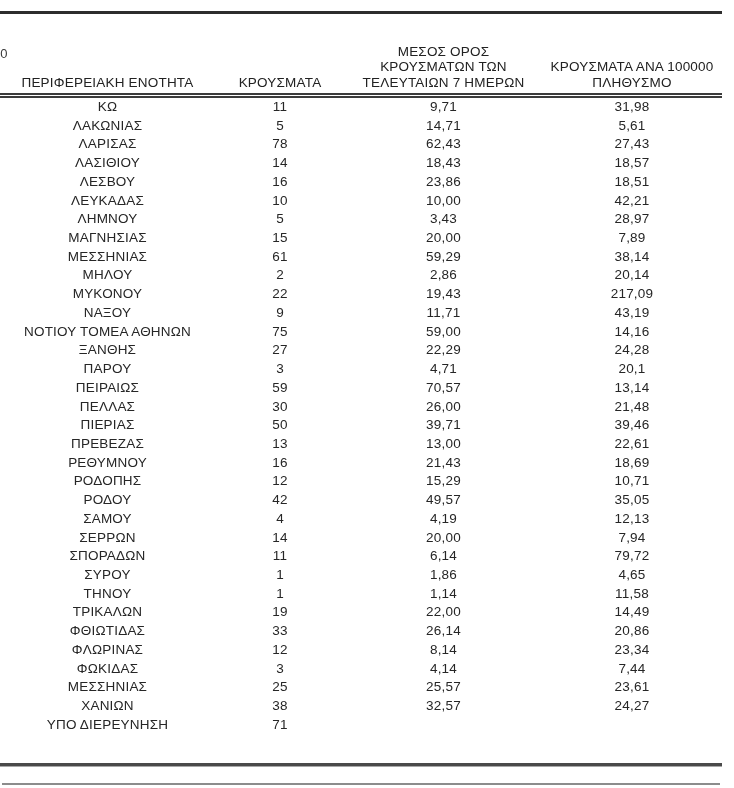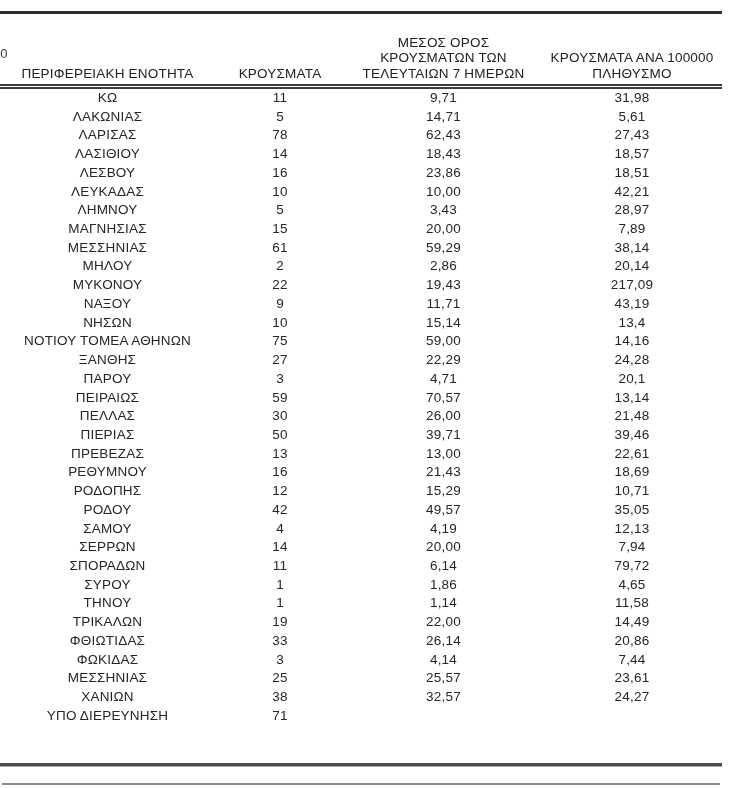--- a/index.html
+++ b/index.html
@@ -27,21 +27,21 @@
     position:absolute; left:0; top:14px;
     width:722px;
     border-collapse:collapse;
     table-layout:fixed;
   }
   table.report th {
     font-weight:normal;
     vertical-align:bottom;
     text-align:center;
     height:64px;
-    padding:3px 0 3px 0;
+    padding:12px 0 3px 0;
     line-height:15.5px;
     border-bottom:5px double #3b3b3b;
     white-space:pre-line;
   }
   table.report td {
     text-align:center;
     vertical-align:middle;
     height:18.72px;
     padding:0;
     line-height:18.72px;
@@ -154,26 +154,20 @@
           <td class="c3">19,43</td>
           <td class="c4">217,09</td>
         </tr>
         <tr>
           <td class="c1">ΝΑΞΟΥ</td>
           <td class="c2">9</td>
           <td class="c3">11,71</td>
           <td class="c4">43,19</td>
         </tr>
         <tr>
-          <td class="c1">ΝΗΣΩΝ</td>
-          <td class="c2">10</td>
-          <td class="c3">15,14</td>
-          <td class="c4">13,4</td>
-        </tr>
-        <tr>
           <td class="c1">ΝΟΤΙΟΥ ΤΟΜΕΑ ΑΘΗΝΩΝ</td>
           <td class="c2">75</td>
           <td class="c3">59,00</td>
           <td class="c4">14,16</td>
         </tr>
         <tr>
           <td class="c1">ΞΑΝΘΗΣ</td>
           <td class="c2">27</td>
           <td class="c3">22,29</td>
           <td class="c4">24,28</td>
@@ -260,20 +254,26 @@
           <td class="c1">ΤΡΙΚΑΛΩΝ</td>
           <td class="c2">19</td>
           <td class="c3">22,00</td>
           <td class="c4">14,49</td>
         </tr>
         <tr class="italic-row">
           <td class="c1">ΦΘΙΩΤΙΔΑΣ</td>
           <td class="c2">33</td>
           <td class="c3">26,14</td>
           <td class="c4">20,86</td>
+        </tr>
+        <tr class="italic-row">
+          <td class="c1">ΦΛΩΡΙΝΑΣ</td>
+          <td class="c2">12</td>
+          <td class="c3">8,14</td>
+          <td class="c4">23,34</td>
         </tr>
         <tr class="italic-row">
           <td class="c1">ΦΩΚΙΔΑΣ</td>
           <td class="c2">3</td>
           <td class="c3">4,14</td>
           <td class="c4">7,44</td>
         </tr>
         <tr class="italic-row">
           <td class="c1">ΜΕΣΣΗΝΙΑΣ</td>
           <td class="c2">25</td>

